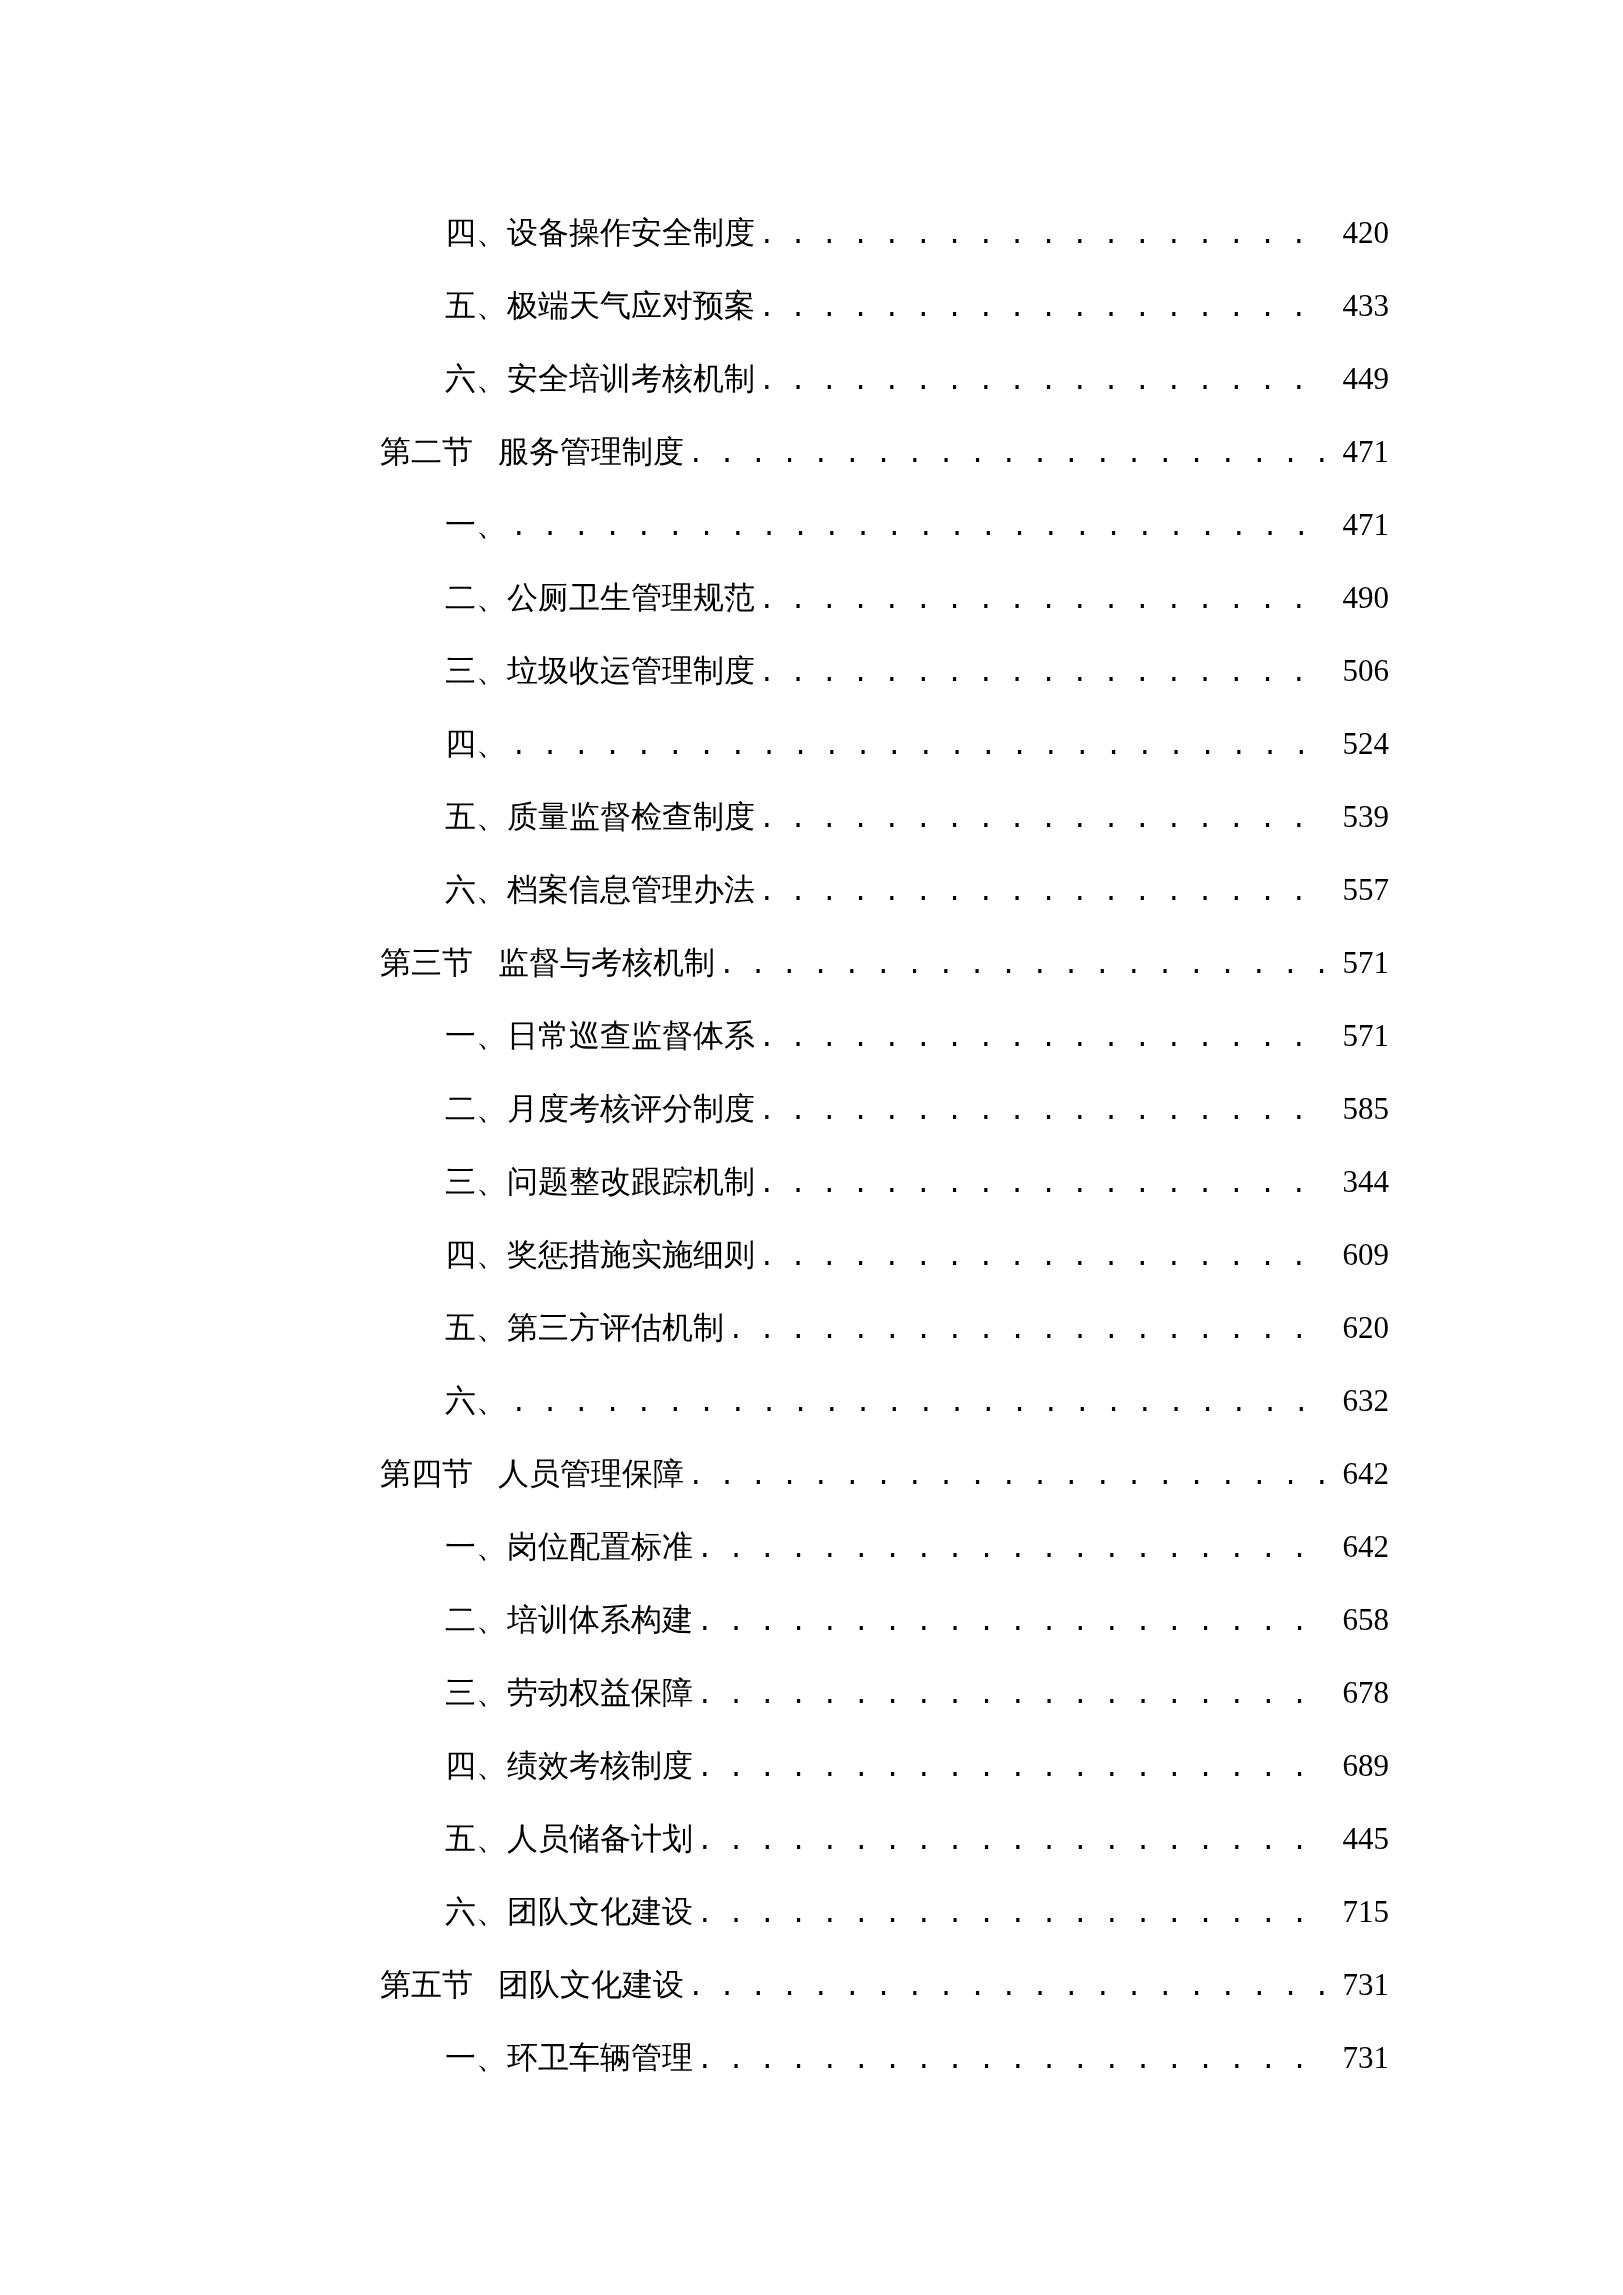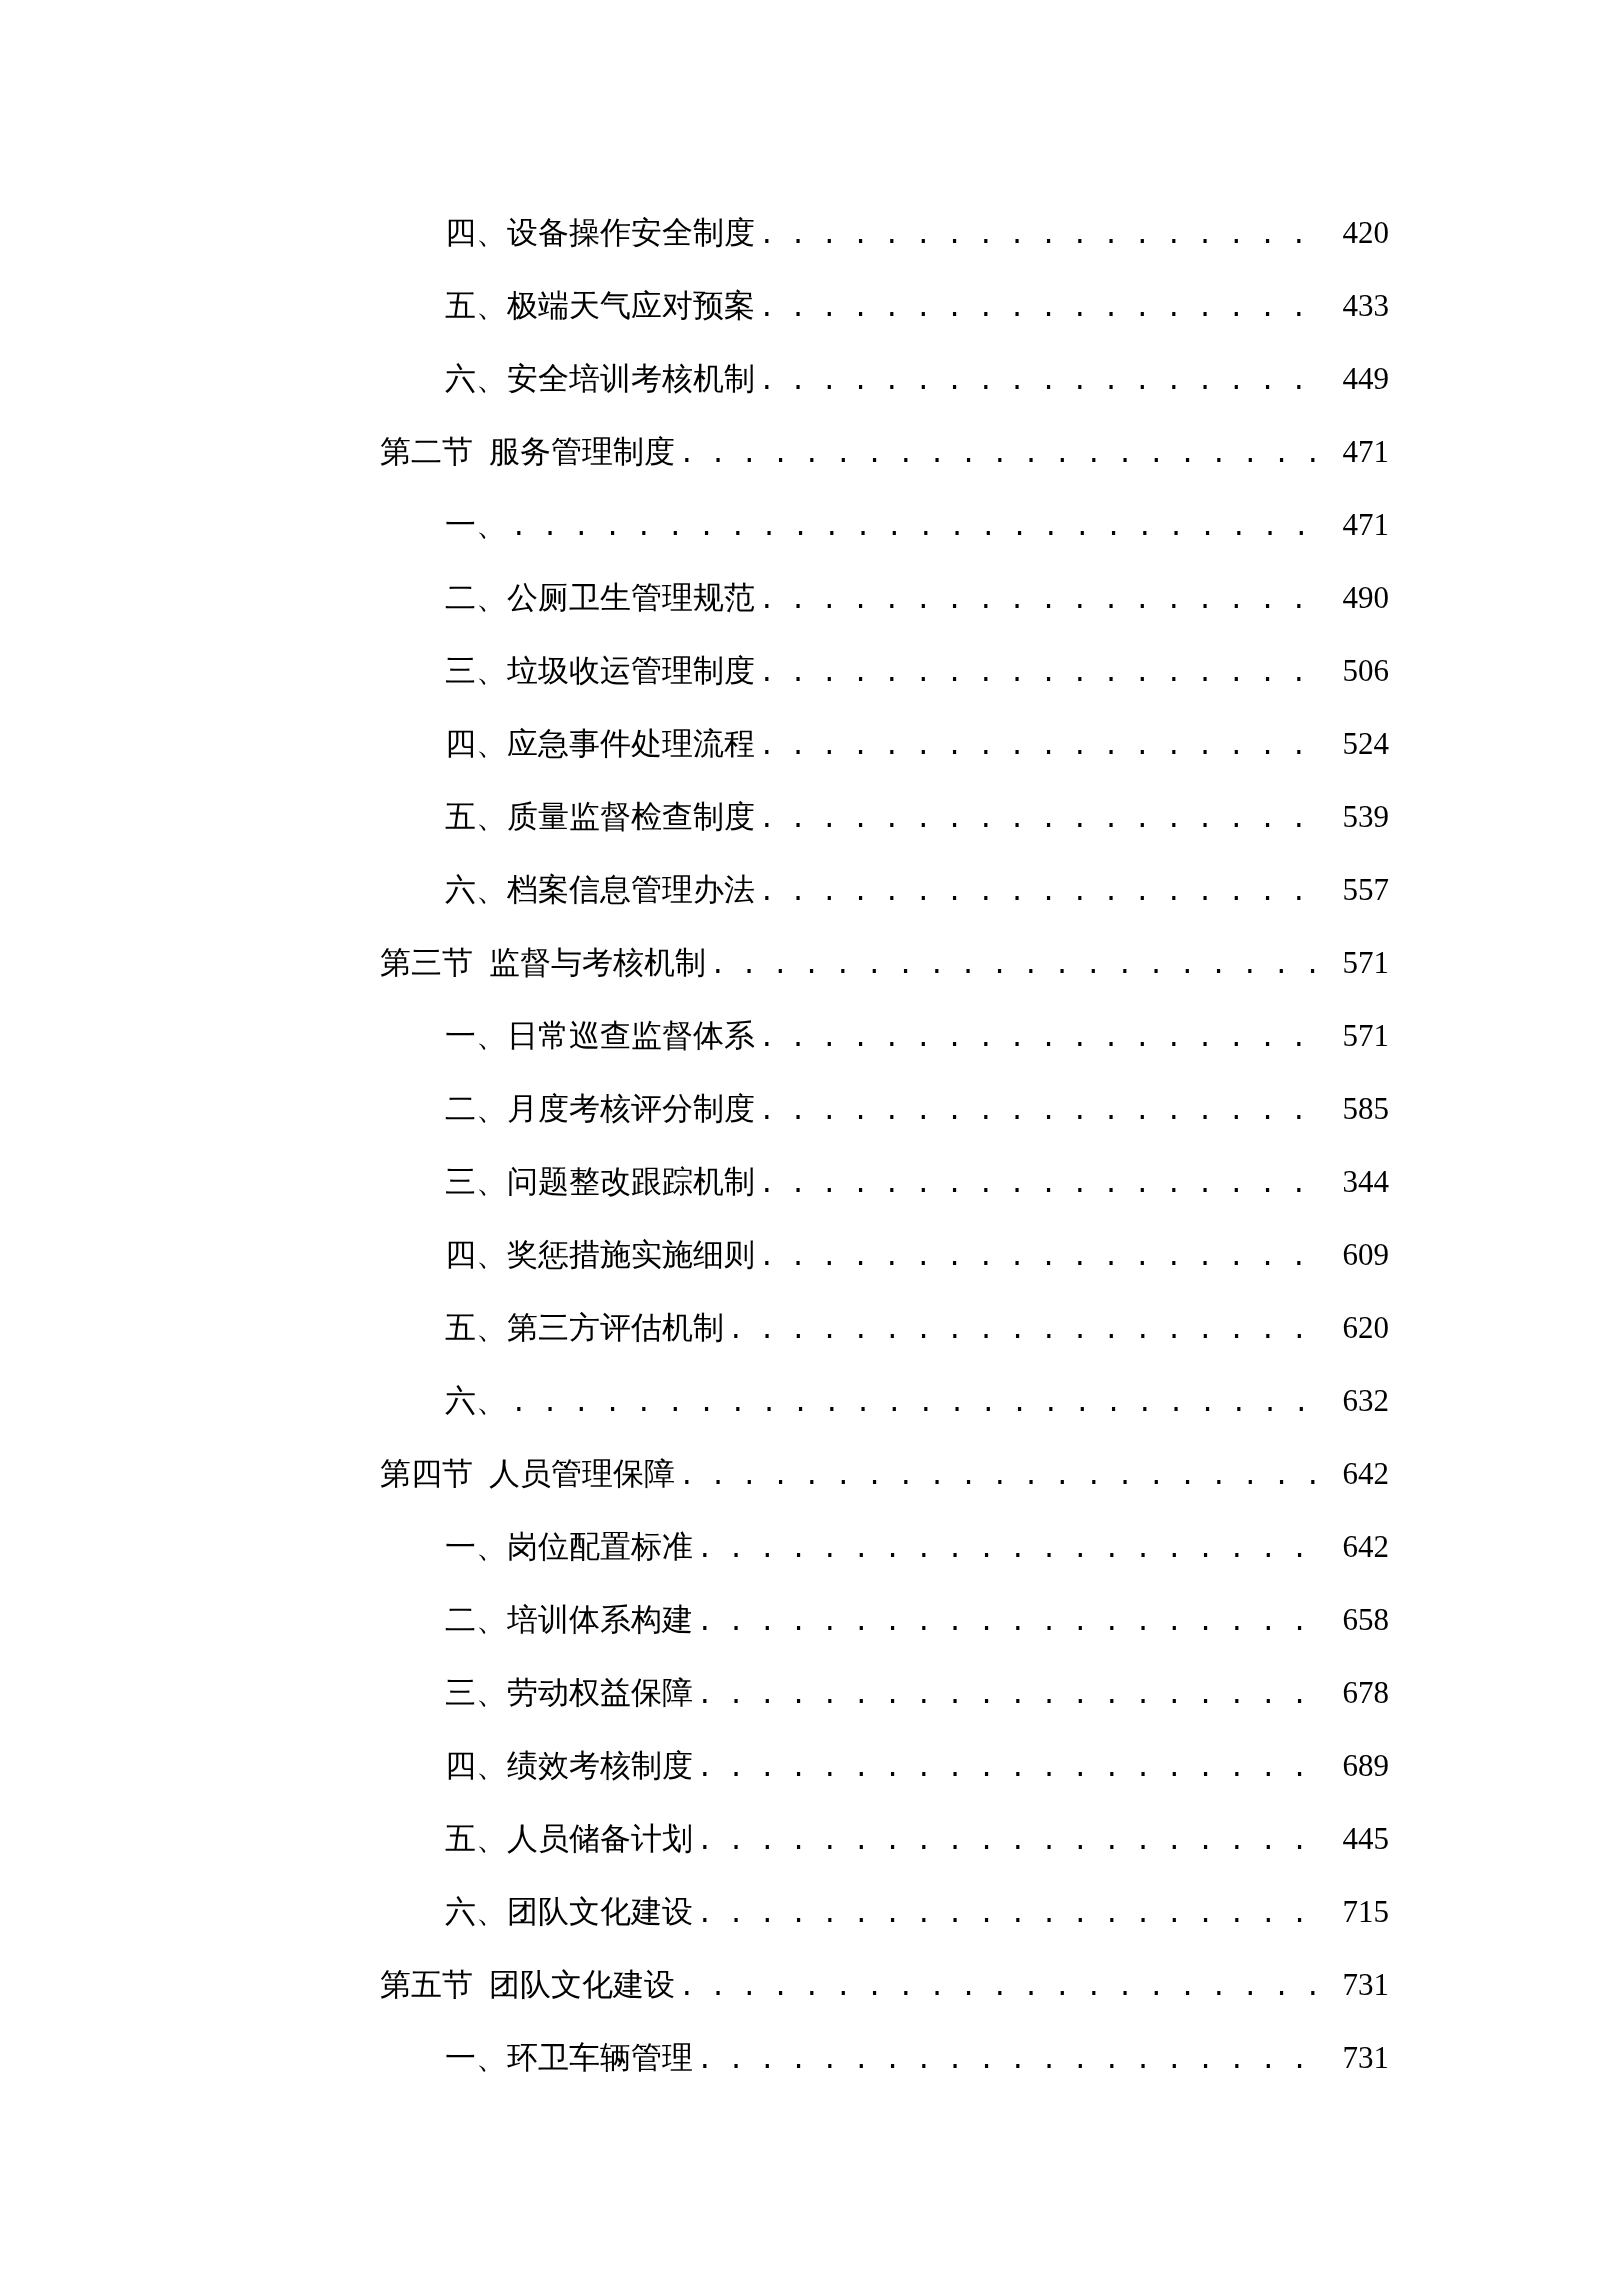--- a/index.html
+++ b/index.html
@@ -4,21 +4,21 @@
 <style>
   html, body { margin: 0; padding: 0; background: #ffffff; }
   body { width: 1623px; height: 2295px; position: relative; overflow: hidden;
          font-family: "DejaVu Serif", "Liberation Serif", serif; color: #000; }
   .toc { position: absolute; left: 380px; top: 196px; width: 1009px; }
   .row { display: flex; align-items: baseline; height: 73px; line-height: 73px;
          font-size: 31px; white-space: nowrap; }
   .row.section { padding-left: 0; }
   .row.sub { padding-left: 65px; }
   .num { display: inline-block; width: 82px; }
-  .section .num { width: auto; margin-right: 16px; }
+  .section .num { width: auto; margin-right: 25px; }
   .title { flex: 0 0 auto; }
   .dots { flex: 1 1 auto; overflow: hidden; margin: 0 11.8px 0 3.9px; letter-spacing: 7.9px;
           font-family: "DejaVu Sans Mono", monospace; font-size: 26px; }
   .dots::before { content: ". . . . . . . . . . . . . . . . . . . . . . . . . . . . . . . . . . . . . . . . . . . . . . . . . . . . . . . . . . . . . . . . . . . . . . . . . . . . . . . . . ."; letter-spacing: 0; }
   .page { flex: 0 0 auto; text-align: right; min-width: 52px; font-family: "Liberation Serif", serif; }
 </style>
 </head>
 <body>
 
 <div class="toc">
@@ -58,21 +58,20 @@
       <span class="page">490</span>
     </div>
   <div class="row sub">
       <span class="num">三、</span>
       <span class="title">垃圾收运管理制度</span>
       <span class="dots"></span>
       <span class="page">506</span>
     </div>
   <div class="row sub">
       <span class="num">四、</span>
-      <span class="title">应急事件处理流程</span>
       <span class="dots"></span>
       <span class="page">524</span>
     </div>
   <div class="row sub">
       <span class="num">五、</span>
       <span class="title">质量监督检查制度</span>
       <span class="dots"></span>
       <span class="page">539</span>
     </div>
   <div class="row sub">

